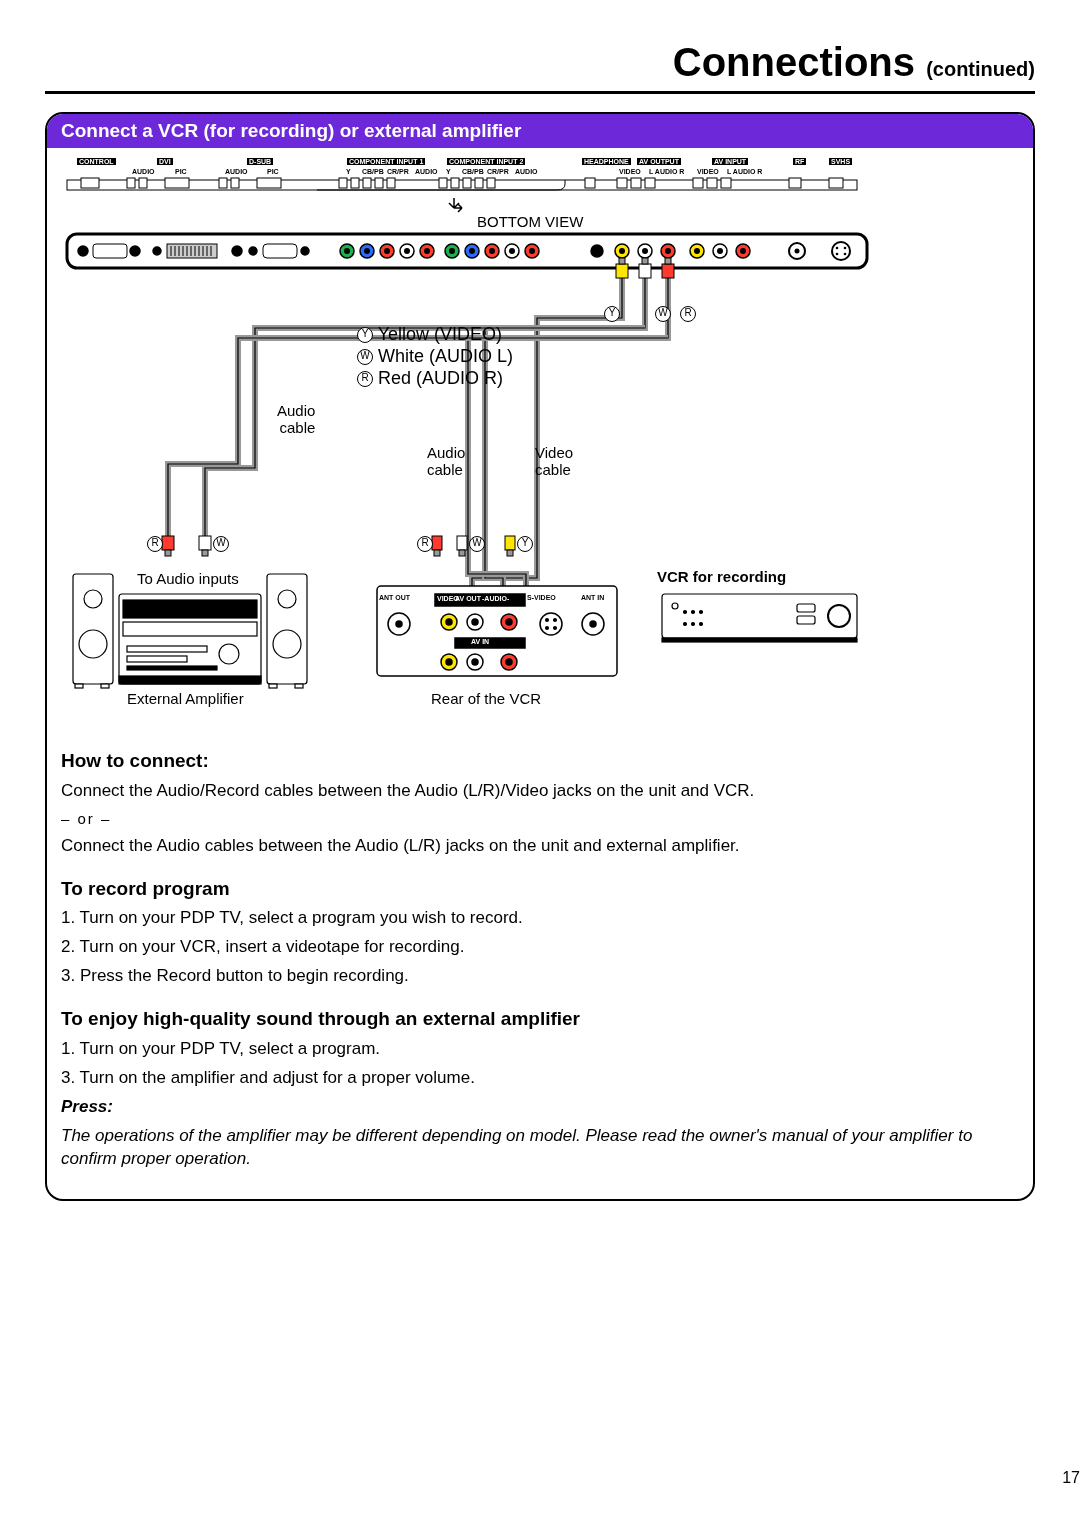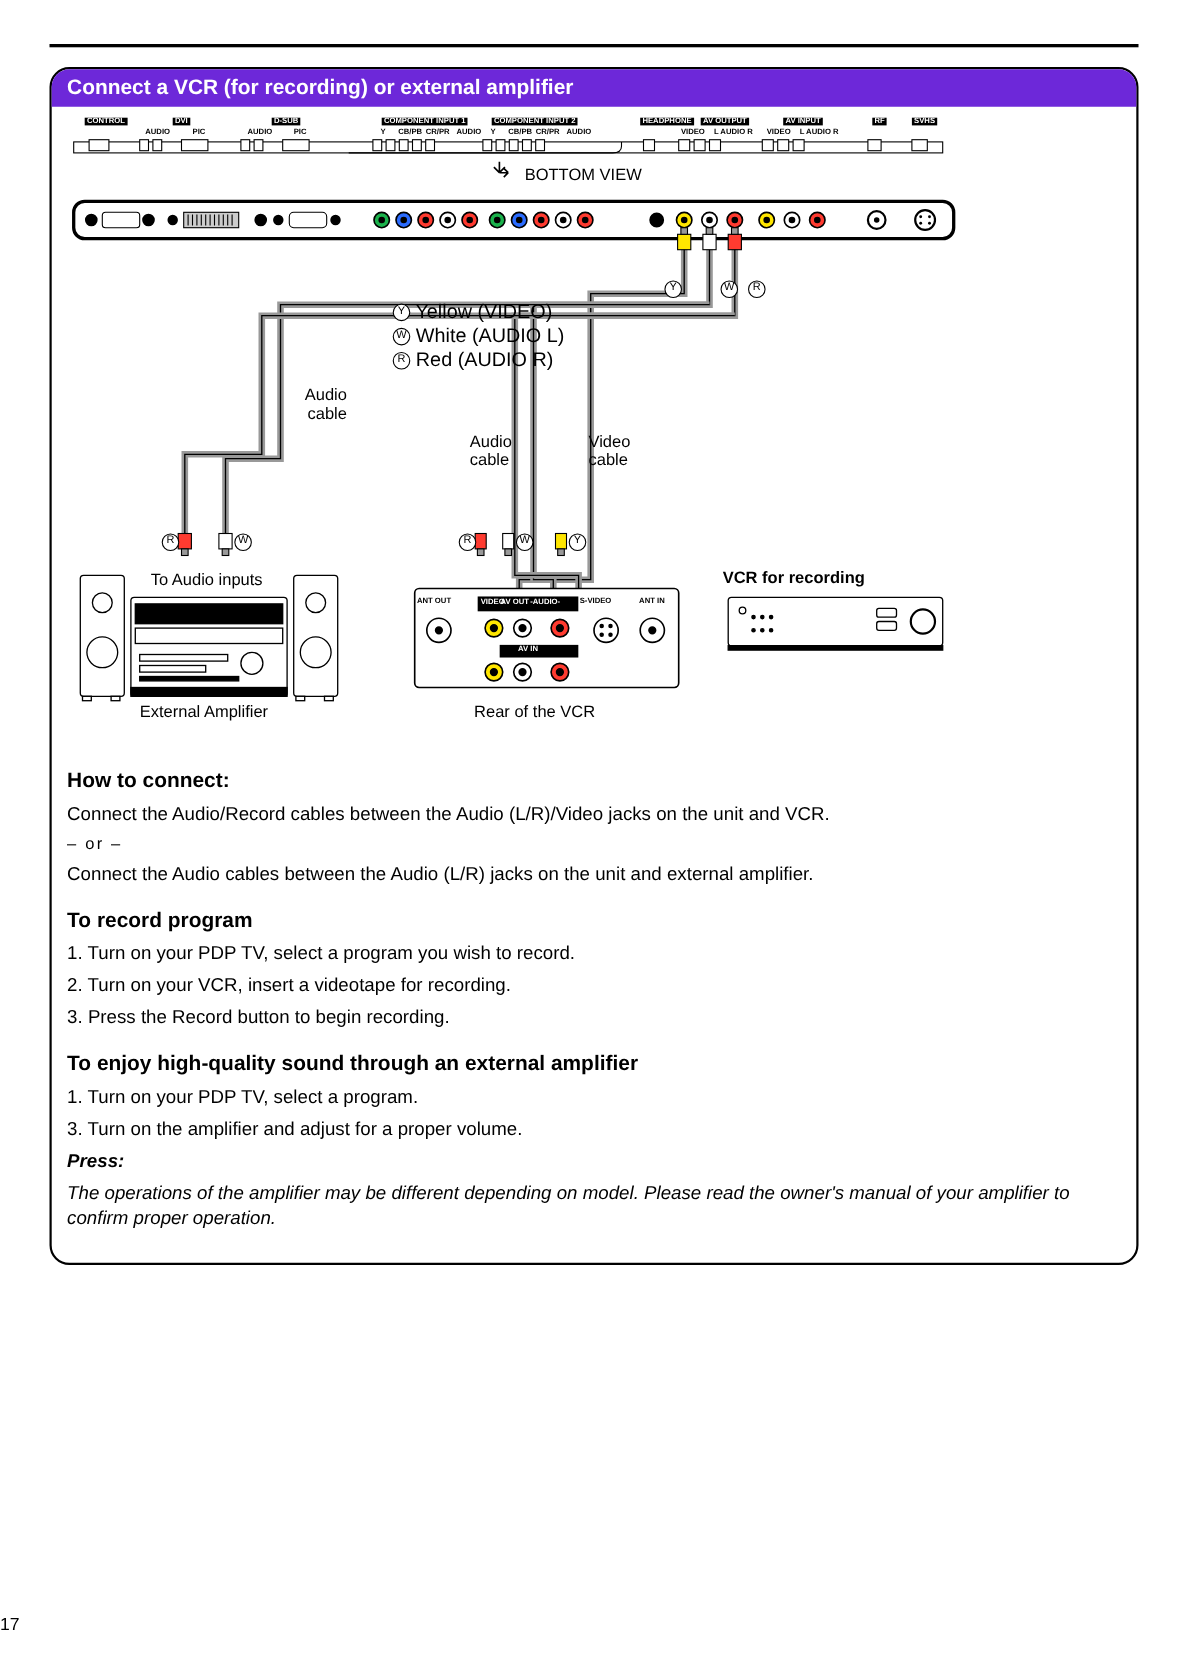--- a/index.html
+++ b/index.html
@@ -9,21 +9,21 @@
   .rule{border:0;border-top:3px solid #000;margin:0 0 18px 0}
   .panel{border:2px solid #000;border-radius:18px;padding:0 0 22px 0}
   .panel-header{background:#6d28d9;color:#fff;font-weight:bold;font-size:19px;padding:6px 14px;border-radius:16px 16px 0 0}
   .body-text{padding:14px 14px 0 14px;font-size:17px;line-height:1.35}
   .body-text .sub{font-weight:bold;font-size:19px;margin-top:18px}
   .body-text .sub:first-child{margin-top:10px}
   .body-text p{margin:6px 0}
   .body-text .or-sep{text-align:left;letter-spacing:2px;font-size:15px;margin:6px 0}
   .note-head{font-style:italic;font-weight:bold;margin-top:16px}
   .note-body{font-style:italic}
-  .pagenum{position:absolute;bottom:40px;left:0;width:100%;text-align:left;font-size:16px}
+  .pagenum{position:absolute;bottom:40px;left:0;width:100%;text-align:right;font-size:16px}
   
   .diagram{position:relative;height:570px;margin:6px 10px 0 10px}
   .diagram svg{position:absolute;left:0;top:0}
   .lbl{position:absolute;font-size:15px;color:#000;white-space:nowrap}
   .lbl.big{font-size:18px}
   .lbl.bold{font-weight:bold}
   .portlbl{position:absolute;font-size:7px;font-weight:bold;color:#000;white-space:nowrap;text-align:center}
   .portlbl.inv{background:#000;color:#fff;padding:0 2px}
   .circle-mark{display:inline-block;border:1.3px solid #000;border-radius:50%;width:14px;height:14px;line-height:12px;font-size:10px;text-align:center;vertical-align:middle;background:#fff}
   .jack{stroke:#000;stroke-width:1.5;fill:#fff}
@@ -33,20 +33,24 @@
   .jack-g{fill:#1bb24c}
   .jack-b{fill:#2b6cff}
   .jack-k{fill:#000}
   .cable{stroke:#999;stroke-width:6;fill:none}
   .cable-core{stroke:#000;stroke-width:1.2;fill:none}
 </style>
 </head>
 <body>
 
 <div class="page">
+  <h1 class="title">
+    <span>Connections</span>
+    <span class="cont">(continued)</span>
+  </h1>
   <hr class="rule">
 
   <div class="panel">
     <div class="panel-header">Connect a VCR (for recording) or external amplifier</div>
 
     <div class="diagram">
 
       <div class="portlbl inv" style="left:20px;top:4px">CONTROL</div>
       <div class="portlbl inv" style="left:100px;top:4px">DVI</div>
       <div class="portlbl inv" style="left:190px;top:4px">D-SUB</div>
@@ -310,21 +314,21 @@
           <circle cx="628" cy="470" r="1.5" fill="#000"></circle>
             <circle cx="636" cy="470" r="1.5" fill="#000"></circle>
             <circle cx="644" cy="470" r="1.5" fill="#000"></circle>
           <rect x="740" y="450" width="18" height="8" rx="2"></rect>
           <rect x="740" y="462" width="18" height="8" rx="2"></rect>
           <circle cx="782" cy="462" r="11" stroke-width="2"></circle>
           <rect x="605" y="484" width="195" height="4" fill="#000"></rect>
         </g>
       </svg>
 
-      <div class="lbl" style="left:420px;top:48px;font-weight:normal">BOTTOM VIEW</div>
+      <div class="lbl" style="left:420px;top:59px;font-weight:normal">BOTTOM VIEW</div>
 
       <span class="circle-mark" style="position:absolute;left:547px;top:152px">Y</span>
       <span class="circle-mark" style="position:absolute;left:598px;top:152px">W</span>
       <span class="circle-mark" style="position:absolute;left:623px;top:152px">R</span>
 
       <div class="lbl big" style="left:300px;top:170px">
         <span class="circle-mark">Y</span>
         <span>Yellow (VIDEO)</span>
       </div>
       <div class="lbl big" style="left:300px;top:192px">

